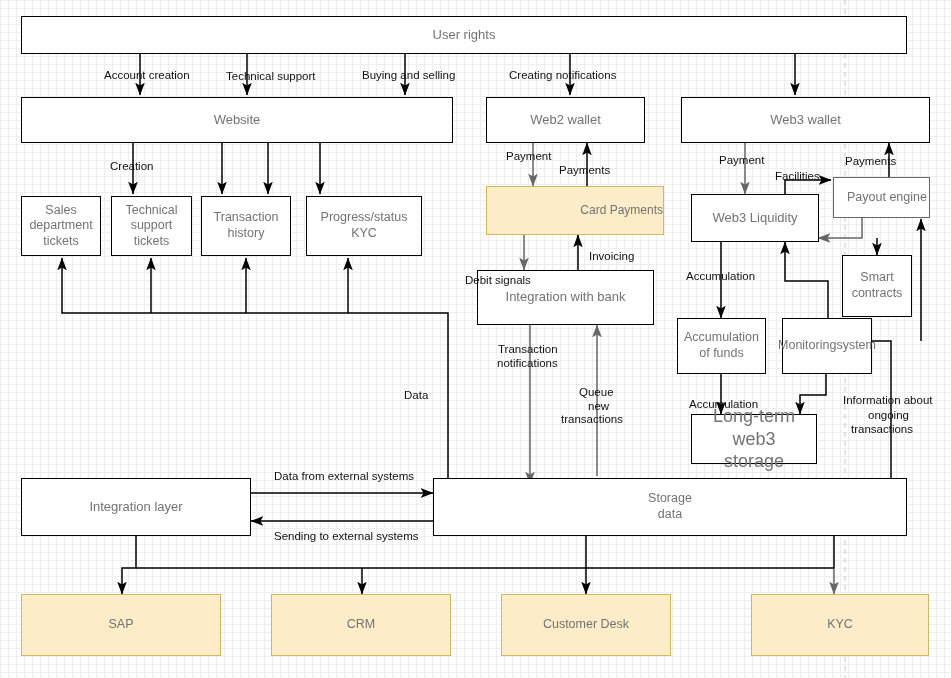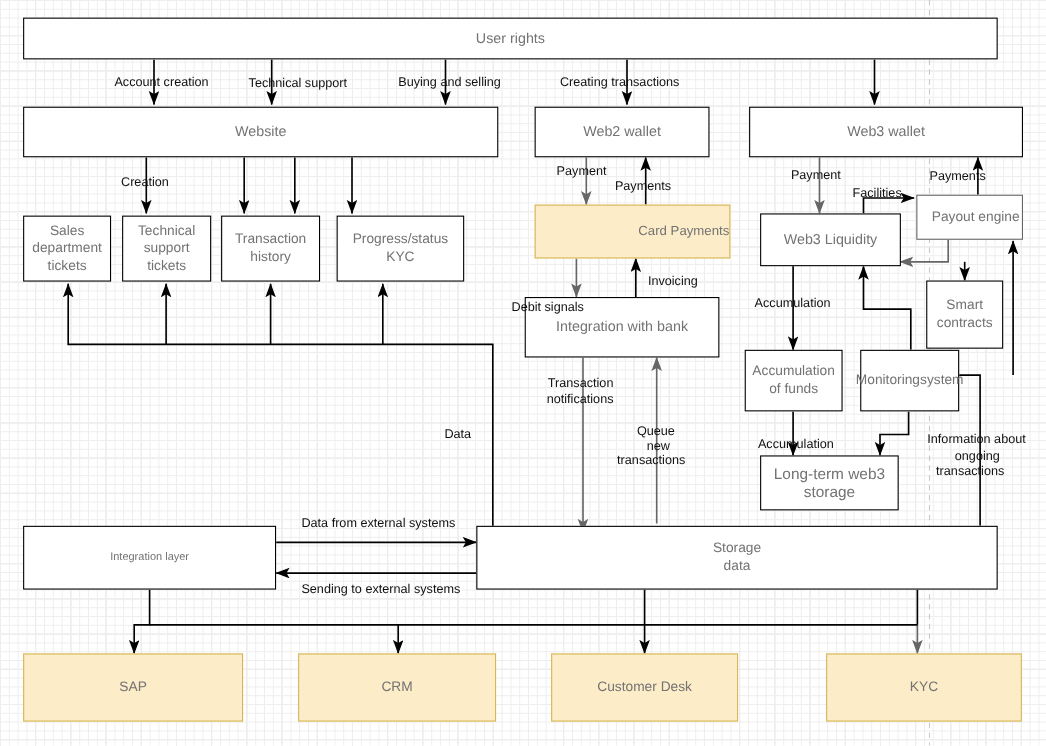--- a/index.html
+++ b/index.html
@@ -172,26 +172,26 @@
   <div class="node n-white" style="left:677px;top:318px;width:89px;height:56px;font-size:12.5px;flex-direction:column;">
     <span class="lbl">Accumulation</span>
     <span class="lbl">of funds</span>
   </div>
 
   <div class="node n-white" style="left:782px;top:318px;width:90px;height:56px;font-size:12.5px;flex-direction:row;">
     <span class="lbl">Monitoring</span>
     <span class="lbl">system</span>
   </div>
 
-  <div class="node n-white" style="left:691px;top:414px;width:126px;height:50px;font-size:14px;flex-direction:column;">
+  <div class="node n-white" style="left:691px;top:414px;width:126px;height:50px;font-size:18px;flex-direction:column;">
     <span class="lbl">Long-term web3</span>
     <span class="lbl">storage</span>
   </div>
 
-  <div class="node n-white" style="left:21px;top:478px;width:230px;height:58px;font-size:10px;">
+  <div class="node n-white" style="left:21px;top:478px;width:230px;height:58px;font-size:13px;">
     <span class="lbl">Integration layer</span>
   </div>
 
   <div class="node n-white" style="left:433px;top:478px;width:474px;height:58px;font-size:12.5px;flex-direction:column;">
     <span class="lbl">Storage</span>
     <span class="lbl">data</span>
   </div>
 
   <div class="node n-yellow" style="left:21px;top:594px;width:200px;height:62px;font-size:12.5px;text-align:center;">
     <span class="lbl">SAP</span>
@@ -205,21 +205,21 @@
     <span class="lbl">Customer Desk</span>
   </div>
 
   <div class="node n-yellow" style="left:751px;top:594px;width:178px;height:62px;font-size:12.5px;">
     <span class="lbl">KYC</span>
   </div>
 
   <div class="elabel" style="left:104px;top:69px;">Account creation</div>
   <div class="elabel" style="left:226px;top:70px;">Technical support</div>
   <div class="elabel" style="left:362px;top:69px;">Buying and selling</div>
-  <div class="elabel" style="left:509px;top:69px;">Creating transactions</div>
+  <div class="elabel" style="left:509px;top:69px;">Creating notifications</div>
   <div class="elabel" style="left:110px;top:160px;">Creation</div>
 
   <div class="elabel" style="left:506px;top:150px;">Payment</div>
   <div class="elabel" style="left:559px;top:164px;">Payments</div>
   <div class="elabel" style="left:465px;top:242px;margin-top:32px;">Debit signals</div>
   <div class="elabel" style="left:589px;top:250px;">Invoicing</div>
 
   <div class="elabel" style="left:498px;top:343px;">Transaction</div>
   <div class="elabel" style="left:497px;top:357px;">notifications</div>
 

